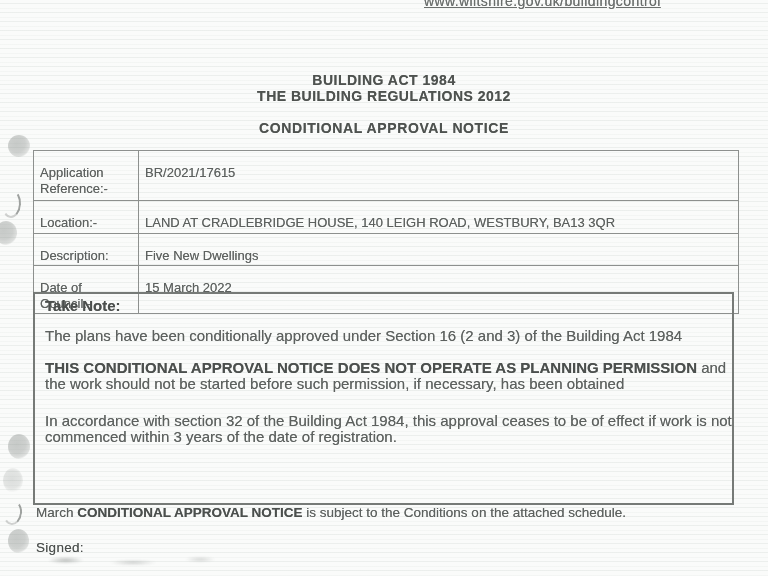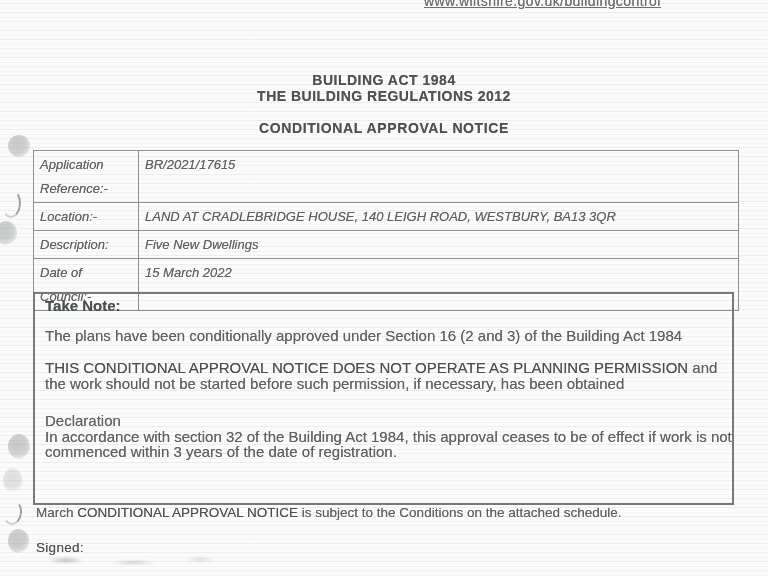--- a/index.html
+++ b/index.html
@@ -35,38 +35,38 @@
     position: absolute; top: 120px; left: 0; right: 0;
     text-align: center; font-weight: bold; color: #4e524f;
     font-size: 14px; letter-spacing: 0.6px;
   }
   table.details {
     position: absolute; left: 33px; top: 150px; width: 706px;
     border-collapse: collapse; font-size: 13px; table-layout: fixed;
   }
   table.details td {
     border: 1.6px solid #8d908e; vertical-align: top;
-    padding: 2px 6px 1px 6px; color: #5d615f; line-height: 24px; font-style: italic;
+    padding: 14px 6px 1px 6px; color: #5d615f; line-height: 16px;
   }
   table.details td.label { width: 92px; }
   tr.r1 td { height: 34px; }
   tr.r2 td { height: 17px; }
   tr.r3 td { height: 13px; }
   tr.r4 td { height: 30px; }
   .take-note-box {
     position: absolute; left: 33px; top: 292px; width: 687px; height: 195px;
     border: 2px solid #767a77; padding: 4px 0 10px 10px;
     font-size: 15px; line-height: 15.5px; color: #5d615f;
   }
   .take-note-box p { margin: 0 0 14px 0; }
   .tn-heading { font-weight: bold; color: #4b4f4d; margin: 0; }
   .p1 { margin-bottom: 15px !important; }
   .p2 { margin-bottom: 17px !important; }
   .p3 { margin-bottom: 22px !important; }
-  .bold-run { font-weight: normal; color: #4b4f4d; }
+  .bold-run { font-weight: bold; color: #4b4f4d; }
   .decl-heading { margin: 0 !important; }
   .decl-text { margin: 0 !important; }
   .conditions-note {
     position: absolute; left: 36px; top: 505px; width: 700px;
     font-size: 13.5px; color: #5d615f;
   }
   .signed {
     position: absolute; left: 36px; top: 540px;
     font-size: 13.5px; font-weight: normal; color: #4b4f4d; letter-spacing: 0.3px;
   }
@@ -133,21 +133,20 @@
         <td class="label">Date of Council:-</td>
         <td>15 March 2022</td>
       </tr>
     </tbody>
   </table>
 
   <div class="take-note-box">
     <p class="tn-heading">Take Note:</p>
     <p class="p2">The plans have been conditionally approved under Section 16 (2 and 3) of the Building Act 1984</p>
     <p class="p3"><span class="bold-run">THIS CONDITIONAL APPROVAL NOTICE DOES NOT OPERATE AS PLANNING PERMISSION</span><span> and the work should not be started before such permission, if necessary, has been obtained</span></p>
-    <p class="decl-heading">Declaration</p>
     <p class="decl-text">In accordance with section 32 of the Building Act 1984, this approval ceases to be of effect if work is not commenced within 3 years of the date of registration.</p>
   </div>
 
   <div class="conditions-note"><span>March </span><span class="bold-run">CONDITIONAL APPROVAL NOTICE</span><span> is subject to the Conditions on the attached schedule.</span></div>
 
   <div class="signed">Signed:</div>
 
   <div class="punch punch-fill" id="punch-1"></div>
   <div class="crescent" id="cres-1"></div>
   <div class="punch punch-fill" id="punch-2"></div>

